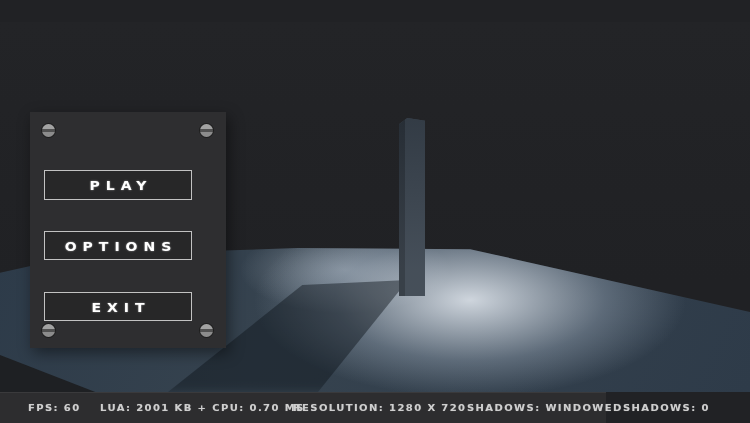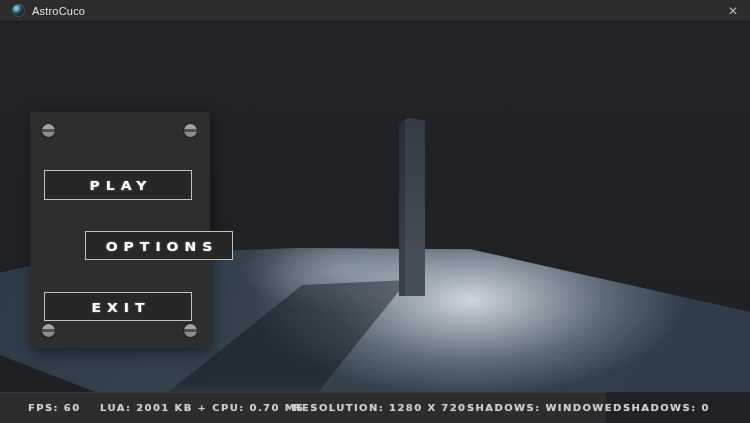--- a/index.html
+++ b/index.html
@@ -60,38 +60,38 @@
     background:linear-gradient(90deg,#2c343d 0 6px,#3a444f 6px),
                linear-gradient(180deg,#39434e,#333d47);
   }
   .pillar::after{
     content:"";position:absolute;inset:0;
     background:linear-gradient(180deg,rgba(0,0,0,.12),rgba(255,255,255,.06) 85%);
   }
   
   .menu-panel{
     position:absolute;left:30px;top:112px;width:180px;height:236px;
-    background:#2e2e30;box-shadow:3px 5px 14px rgba(0,0,0,.45);
+    background:#2e2e30;box-shadow:3px 5px 14px rgba(0,0,0,.45);padding-left:16px;
   }
   .screw{
     position:absolute;width:13px;height:13px;border-radius:50%;
     background:linear-gradient(180deg,#a2a2a2 0 40%,#515151 40% 58%,#8c8c8c 58%);
     box-shadow:0 0 0 1px #1f1f1f;
   }
   .screw.tl{left:12px;top:12px;}
   .screw.tr{right:13px;top:12px;}
   .screw.bl{left:12px;bottom:11px;}
   .screw.br{right:13px;bottom:11px;}
   .menu-btn{
     position:absolute;left:14px;width:148px;height:30px;
     background:#272728;border:1px solid #c2c2c2;box-sizing:border-box;
     display:flex;align-items:center;justify-content:center;cursor:pointer;
   }
   .menu-btn.play{top:58px;}
-  .menu-btn.options{top:119px;height:29px;margin-left:41px;}
+  .menu-btn.options{top:119px;height:29px;}
   .menu-btn.exit{top:180px;height:29px;align-items:center;}
   .menu-btn span{
     color:#ffffff;font-size:14px;font-weight:700;letter-spacing:6px;
     text-indent:6px;transform:scaleY(.92);
     text-shadow:0 0 2px rgba(255,255,255,.55);
     font-family:"DejaVu Sans",sans-serif;
   }
   
   .statusbar{
     position:absolute;left:0;bottom:0;width:606px;height:31px;
@@ -107,25 +107,20 @@
   .st-mem{left:100px;}
   .st-res{left:287px;padding-left:6px;}
   .st-win{left:467px;}
   .st-sha{left:623px;text-align:center;}
 </style>
 </head>
 <body>
 
 <div class="window">
 
-  <div class="titlebar">
-    <div class="app-icon"></div>
-    <div class="title-text">AstroCuco</div>
-    <div class="close-btn">✕</div>
-  </div>
 
   <div class="scene">
     <div class="floor">
       <div class="floor-light"></div>
       <div class="pillar-shadow"></div>
     </div>
     <div class="floor-void"></div>
     <div class="pillar"></div>
   </div>
 

